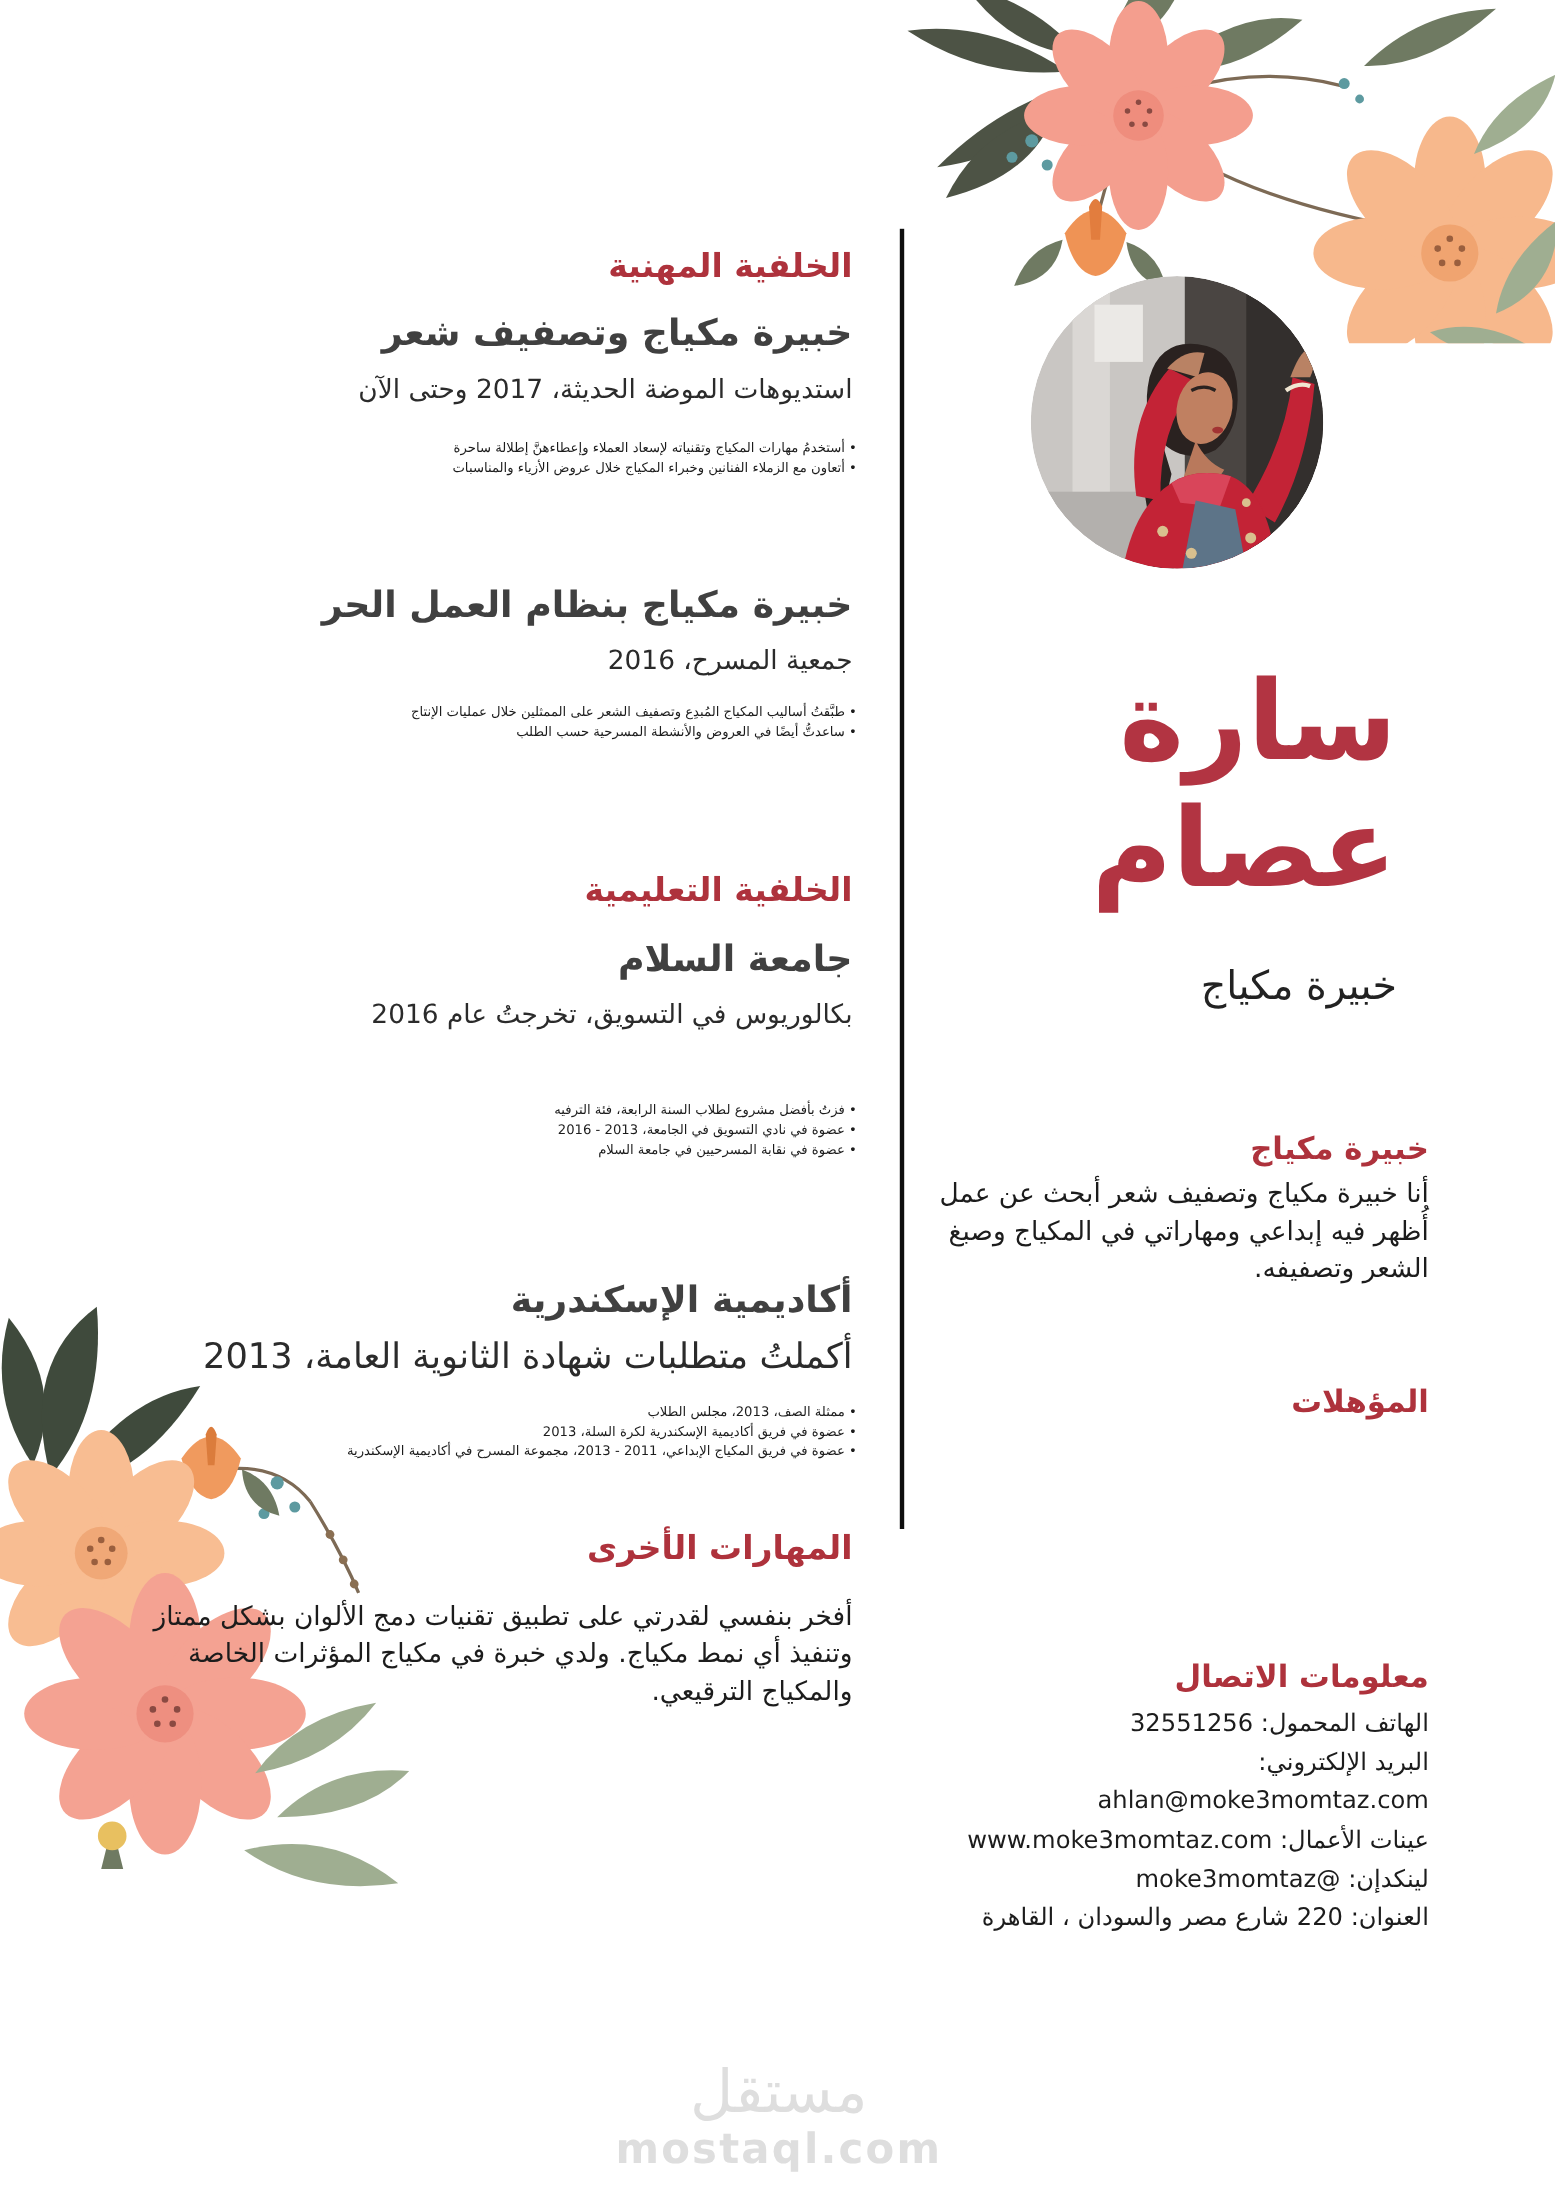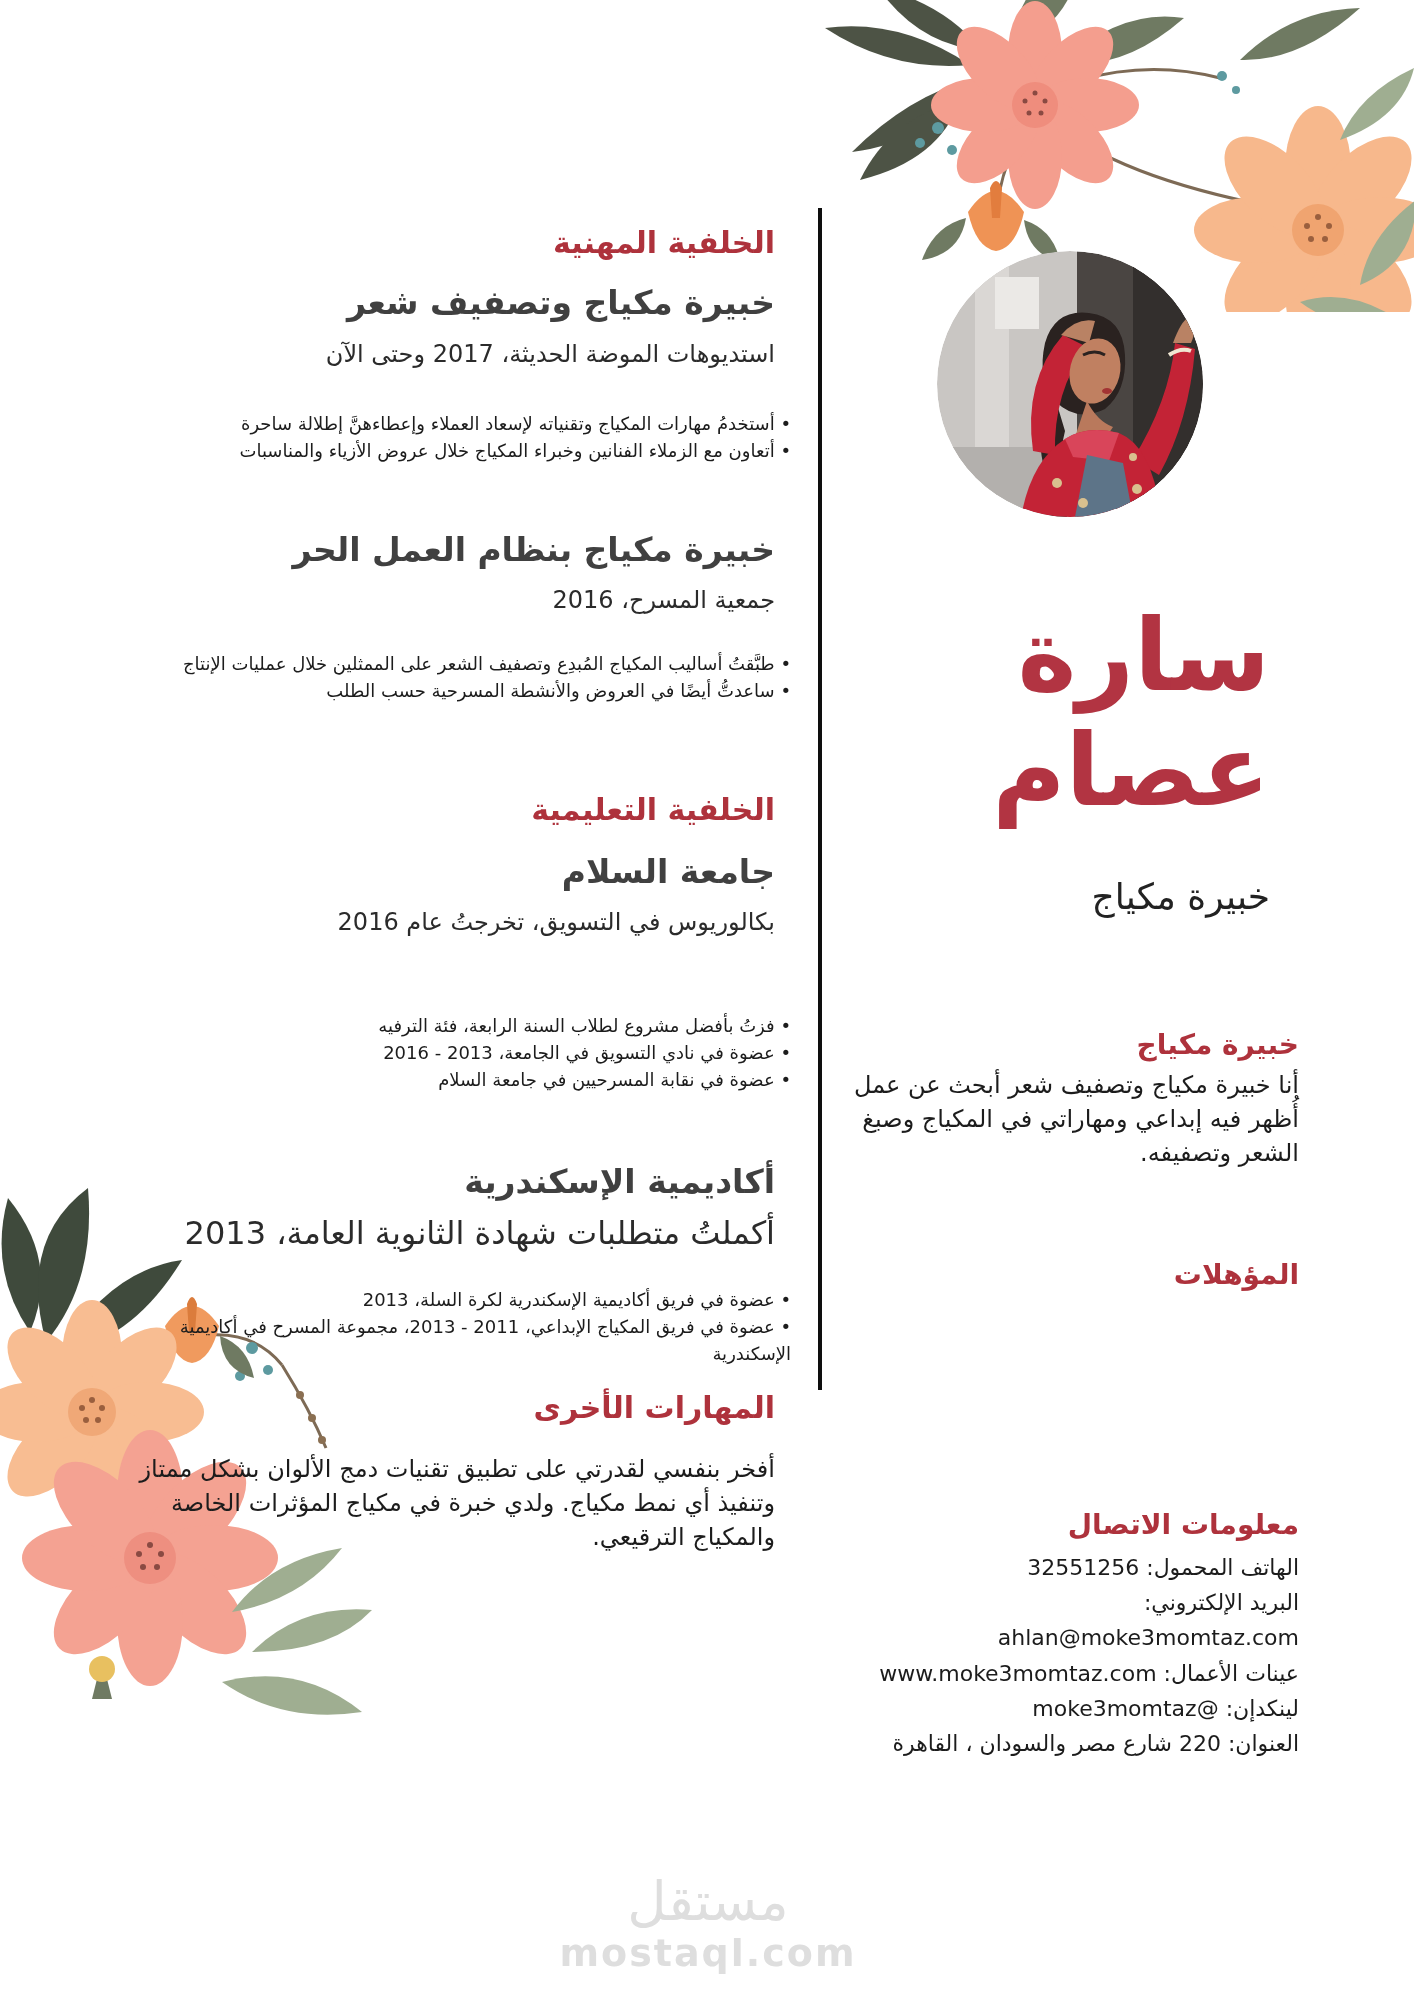--- a/index.html
+++ b/index.html
@@ -4,21 +4,21 @@
 <style>
   html,body{margin:0;padding:0;background:#ffffff;}
   body{font-family:"DejaVu Sans", sans-serif; color:#1e1e1e;}
   .page{position:relative;width:1414px;height:2000px;background:#ffffff;overflow:hidden;direction:rtl;}
   .abs{position:absolute;}
   
   .lc{left:95px;width:680px;text-align:right;}
   .sec-head{font-size:30px;font-weight:bold;color:#ae323c;letter-spacing:.5px;}
   .job-title{font-size:33px;font-weight:bold;color:#404040;}
   .job-sub{font-size:24px;color:#2b2b2b;}
-  .bullets{list-style:none;margin:16px;padding:0;font-size:18px;line-height:1.5;color:#1c1c1c;}
+  .bullets{list-style:none;margin:4px;padding:0;font-size:12px;line-height:1.5;color:#1c1c1c;}
   .bullets li::before{content:"• ";}
   .para{font-size:24px;line-height:1.42;color:#1c1c1c;}
   
   .rc{right:115px;width:455px;text-align:right;}
   .rc-head{font-size:28px;font-weight:bold;color:#ae323c;}
   .rc-para{font-size:24px;line-height:1.42;color:#1c1c1c;}
   .rc-bullets{list-style:none;margin:0;padding:0;font-size:22px;line-height:1.45;color:#1c1c1c;}
   .rc-bullets li::before{content:"• ";}
   .contact-lines{list-style:none;margin:0;padding:0;font-size:22px;line-height:1.6;color:#1c1c1c;}
   .name{font-size:100px;line-height:1.15;font-weight:bold;color:#b23442;text-align:right;}
@@ -280,20 +280,21 @@
   <div class="abs lc job-sub" style="top:908px;">بكالوريوس في التسويق، تخرجتُ عام 2016</div>
   <ul class="abs lc bullets" style="top:996px;">
     <li>فزتُ بأفضل مشروع لطلاب السنة الرابعة، فئة الترفيه</li>
     <li>عضوة في نادي التسويق في الجامعة، 2013 - 2016</li>
     <li>عضوة في نقابة المسرحيين في جامعة السلام</li>
   </ul>
 
   <div class="abs lc job-title" style="top:1162px;">أكاديمية الإسكندرية</div>
   <div class="abs lc job-sub" style="top:1214px;font-size:32px;">أكملتُ متطلبات شهادة الثانوية العامة، 2013</div>
   <ul class="abs lc bullets" style="top:1270px;">
+    <li>ممثلة الصف، 2013، مجلس الطلاب</li>
     <li>عضوة في فريق أكاديمية الإسكندرية لكرة السلة، 2013</li>
     <li>عضوة في فريق المكياج الإبداعي، 2011 - 2013، مجموعة المسرح في أكاديمية الإسكندرية</li>
   </ul>
 
   <div class="abs lc sec-head" style="top:1390px;">المهارات الأخرى</div>
   <div class="abs lc para" style="top:1452px;">أفخر بنفسي لقدرتي على تطبيق تقنيات دمج الألوان بشكل ممتاز وتنفيذ أي نمط مكياج. ولدي خبرة في مكياج المؤثرات الخاصة والمكياج الترقيعي.</div>
 
   <div class="abs watermark">
     <div class="wm-logo">مستقل</div>
     <div class="wm-domain">mostaql.com</div>

